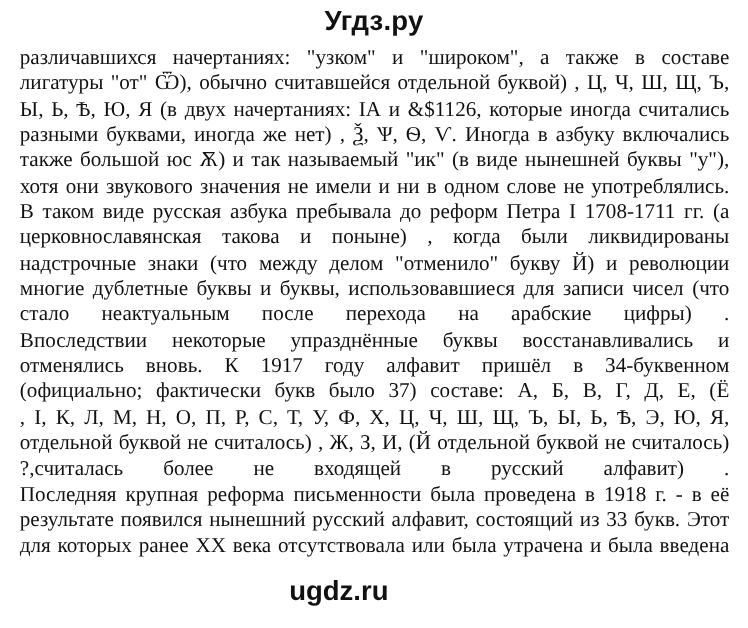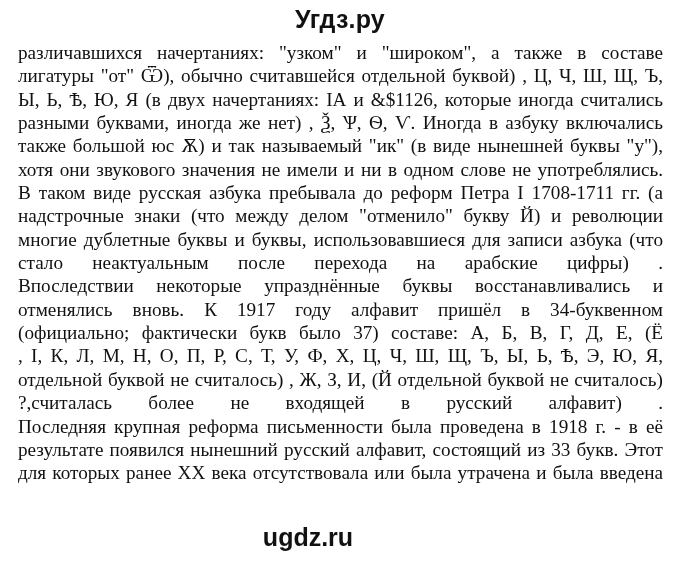--- a/index.html
+++ b/index.html
@@ -67,22 +67,23 @@
 <div class="watermark-top">Угдз.ру</div>
 
 <div class="text-block">
   <span class="line">различавшихся начертаниях: "узком" и "широком", а также в составе</span>
   <span class="line">лигатуры "от" Ѿ), обычно считавшейся отдельной буквой) , Ц, Ч, Ш, Щ, Ъ,</span>
   <span class="line">Ы, Ь, Ѣ, Ю, Я (в двух начертаниях: ІА и &amp;$1126, которые иногда считались</span>
   <span class="line">разными буквами, иногда же нет) , Ѯ, Ѱ, Ѳ, Ѵ. Иногда в азбуку включались</span>
   <span class="line">также большой юс Ѫ) и так называемый "ик" (в виде нынешней буквы "у"),</span>
   <span class="line">хотя они звукового значения не имели и ни в одном слове не употреблялись.</span>
   <span class="line">В таком виде русская азбука пребывала до реформ Петра I 1708-1711 гг. (а</span>
+  <span class="line">церковнославянская такова и поныне) , когда были ликвидированы</span>
   <span class="line">надстрочные знаки (что между делом "отменило" букву Й) и революции</span>
-  <span class="line">многие дублетные буквы и буквы, использовавшиеся для записи азбука (что</span>
+  <span class="line">многие дублетные буквы и буквы, использовавшиеся для записи чисел (что</span>
   <span class="line">стало неактуальным после перехода на арабские цифры) .</span>
   <span class="line">Впоследствии некоторые упразднённые буквы восстанавливались и</span>
   <span class="line">отменялись вновь. К 1917 году алфавит пришёл в 34-буквенном</span>
   <span class="line">(официально; фактически букв было 37) составе: А, Б, В, Г, Д, Е, (Ё</span>
   <span class="line">, І, К, Л, М, Н, О, П, Р, С, Т, У, Ф, Х, Ц, Ч, Ш, Щ, Ъ, Ы, Ь, Ѣ, Э, Ю, Я,</span>
   <span class="line">отдельной буквой не считалось) , Ж, З, И, (Й отдельной буквой не считалось)</span>
   <span class="line">?,считалась более не входящей в русский алфавит) .</span>
   <span class="line">Последняя крупная реформа письменности была проведена в 1918 г. - в её</span>
   <span class="line">результате появился нынешний русский алфавит, состоящий из 33 букв. Этот</span>
   <span class="line">для которых ранее XX века отсутствовала или была утрачена и была введена</span>

